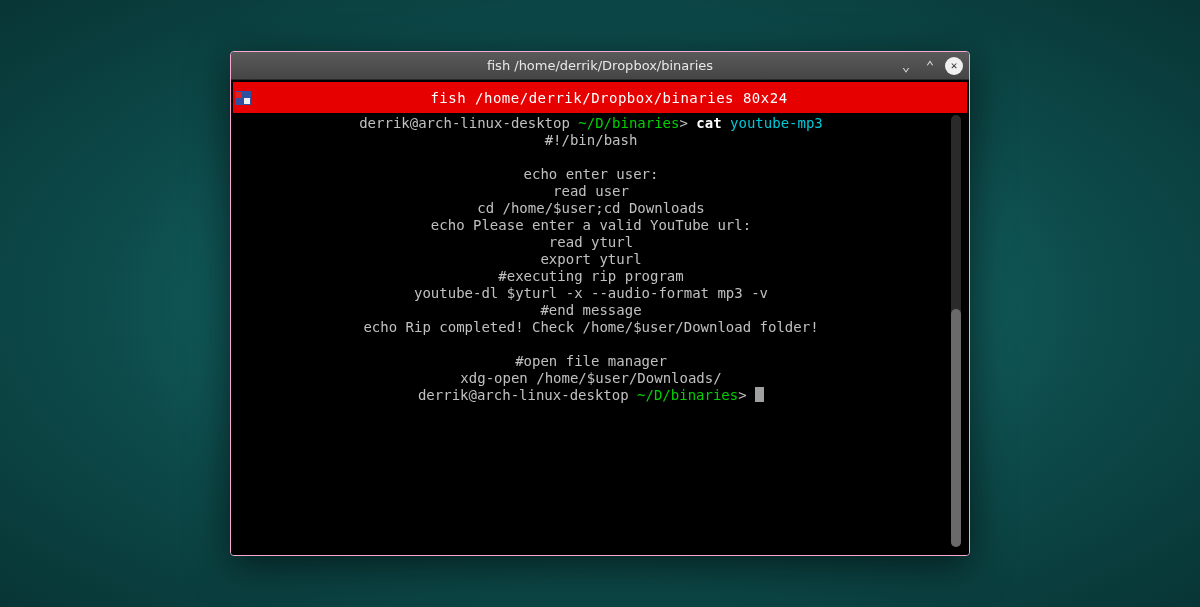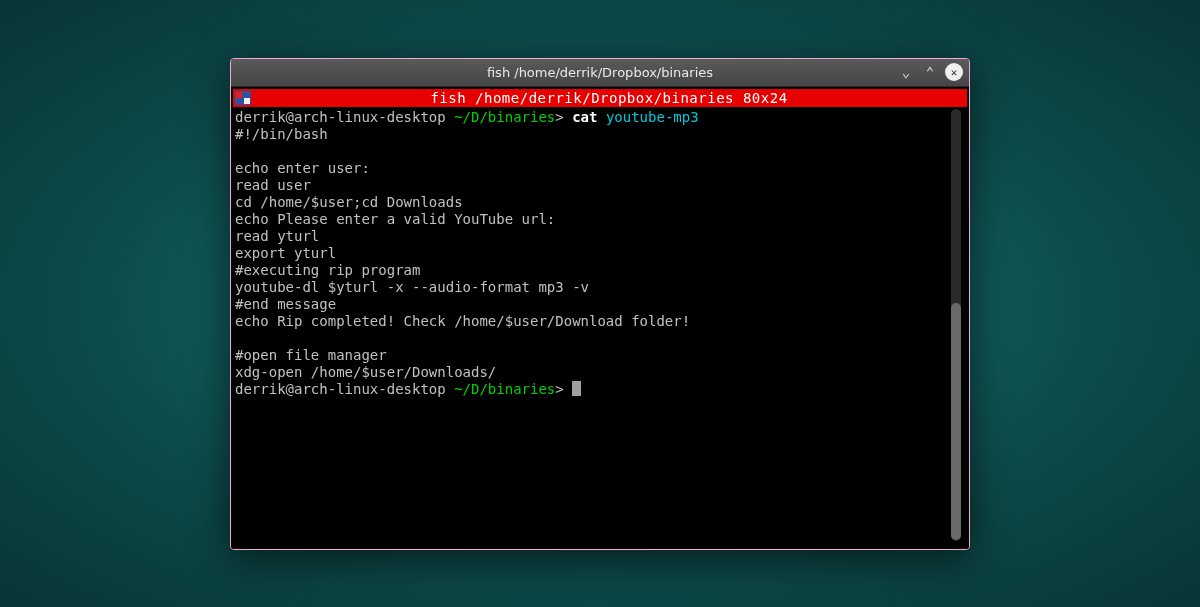--- a/index.html
+++ b/index.html
@@ -70,21 +70,21 @@
       color: #333;
       font-size: 11px;
       font-weight: bold;
       line-height: 1;
     }
     .terminal-wrap {
       background: #000;
       padding: 2px;
     }
     .inner-titlebar {
-      height: 18px;
+      height: 31px;
       background: #e60000;
       display: flex;
       align-items: center;
       position: relative;
     }
     .inner-icon {
       width: 16px;
       height: 14px;
       margin-left: 2px;
       background: #3050a0;
@@ -117,20 +117,21 @@
       color: #fff;
       font-size: 14px;
       font-family: "DejaVu Sans Mono", monospace;
       letter-spacing: 0.5px;
     }
     .terminal-body {
       background: #000;
       padding: 2px 6px 6px 2px;
       display: flex;
       min-height: 440px;
+      text-align: center;
     }
     .terminal-content {
       flex: 1;
       color: #c0c0c0;
       font-size: 14px;
       line-height: 17px;
       white-space: pre;
       font-family: "DejaVu Sans Mono", "Liberation Mono", monospace;
     }
     .scrollbar {

